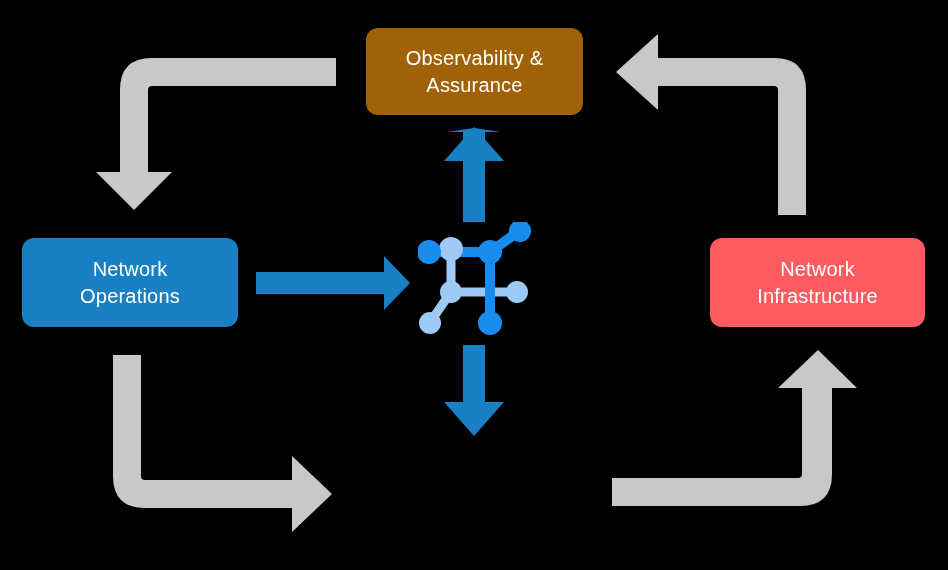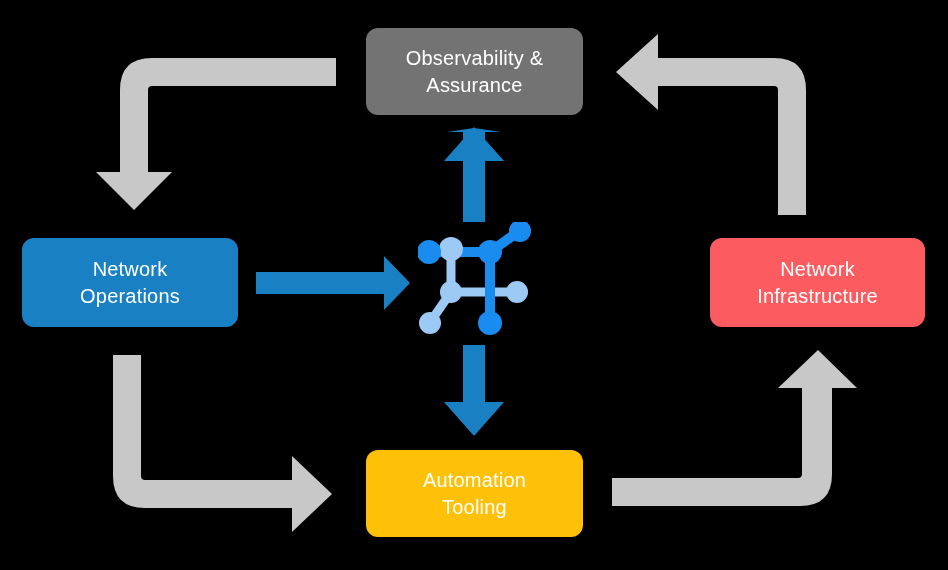--- a/index.html
+++ b/index.html
@@ -26,21 +26,21 @@
   }
   .node-label {
     color: #ffffff;
     font-size: 20px;
     line-height: 1.32;
     font-weight: 400;
     letter-spacing: 0.2px;
     white-space: pre-line;
     padding: 0 10px;
   }
-  #box-observability { left: 366px; top: 28px;  width: 217px; height: 87px; background: #737373; }
+  #box-observability { left: 366px; top: 28px;  width: 217px; height: 87px; background: #a16207; }
   #box-operations    { left: 22px;  top: 238px; width: 216px; height: 89px; background: #1a80c4; }
   #box-infrastructure{ left: 710px; top: 238px; width: 215px; height: 89px; background: #fc5c60; }
   #box-automation    { left: 366px; top: 450px; width: 217px; height: 87px; background: #ffc107; }
 
   .svg-layer {
     position: absolute;
     left: 0;
     top: 0;
     width: 948px;
     height: 570px;
@@ -174,18 +174,14 @@
   <div class="node-box" id="box-operations">
     <span class="node-label">Network
 Operations</span>
   </div>
 
   <div class="node-box" id="box-infrastructure">
     <span class="node-label">Network
 Infrastructure</span>
   </div>
 
-  <div class="node-box" id="box-automation">
-    <span class="node-label">Automation
-Tooling</span>
-  </div>
 
 </div>
 
 </body></html>

